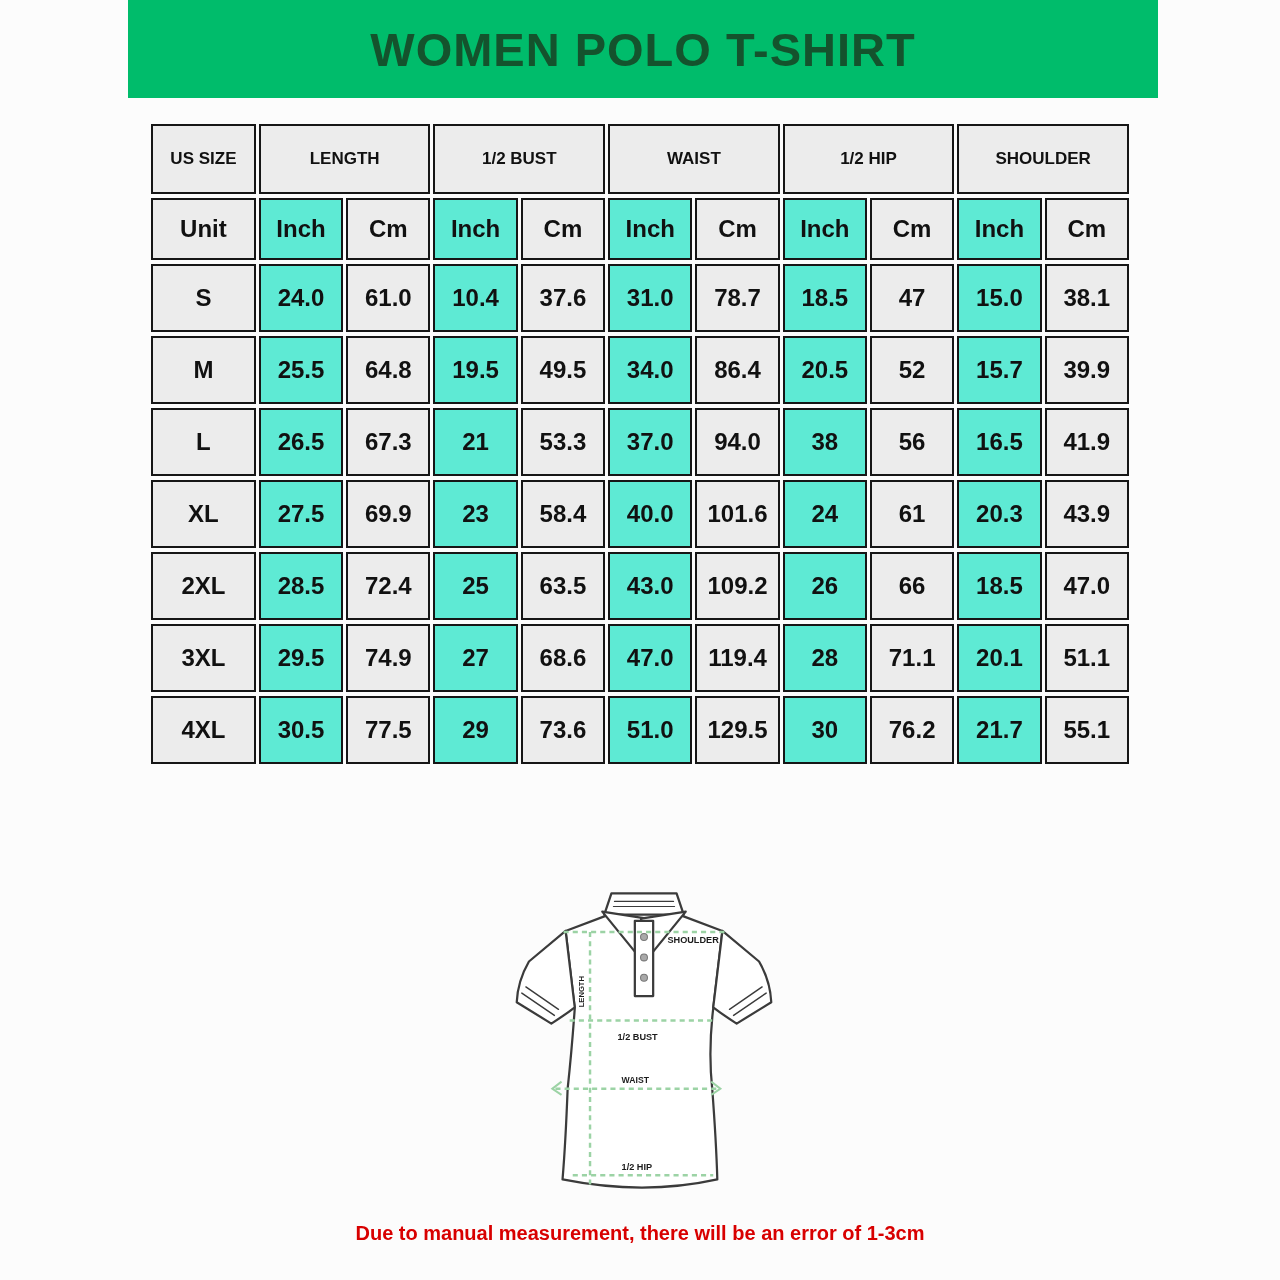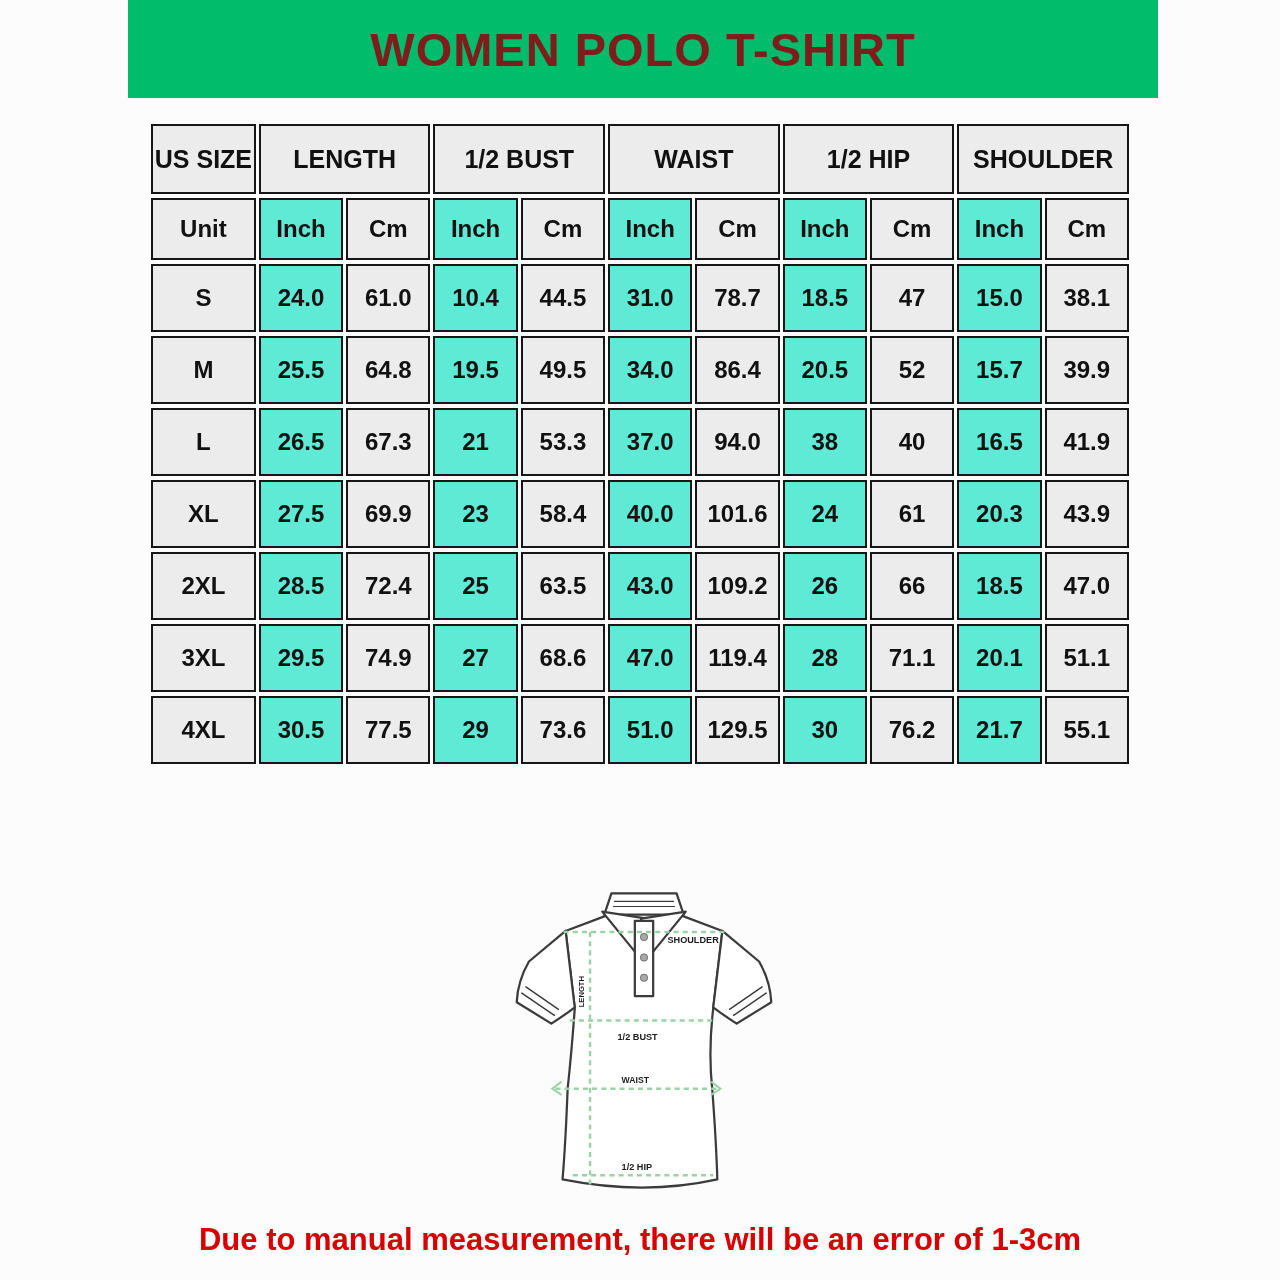--- a/index.html
+++ b/index.html
@@ -8,40 +8,40 @@
   html,body{margin:0;padding:0;}
   body{font-family:"Liberation Sans", sans-serif; background:#ffffff;}
   .page{
     position:relative; width:1280px; height:1280px; background:#fcfcfc; overflow:hidden;
   }
   .banner{
     position:absolute; left:128px; top:0; width:1030px; height:98px;
     background:var(--green); display:flex; align-items:center; justify-content:center;
   }
   .banner h1{
-    margin:0; color:#7f1d1d; font-size:47px; font-weight:bold; letter-spacing:1px;
+    margin:0; color:#14532d; font-size:47px; font-weight:bold; letter-spacing:1px;
   }
   table.size-table{
     position:absolute; left:148px; top:120px; width:984px;
     border-collapse:separate; border-spacing:3px 4px; table-layout:fixed;
   }
   .cell{
     border:2px solid var(--ink); text-align:center; vertical-align:middle;
     font-weight:bold; color:#111; font-size:24px; padding:0;
   }
   .shade{background:var(--shade);}
   .plain{background:#5eead4;}
-  thead .cell{height:66px; font-size:25px;}
+  thead .cell{height:66px; font-size:17px;}
   tr.unit-row .cell{height:58px;margin-top:8px;}
   tbody tr.data-row .cell{height:64px;}
   .diagram{position:absolute; left:476px; top:878px;}
   .diagram text{font-family:"Liberation Sans", sans-serif; font-weight:bold; fill:#1c1c1c;}
   .note{
     position:absolute; left:0; top:1222px; width:1280px; text-align:center;
-    color:var(--red); font-size:31px; font-weight:bold;
+    color:var(--red); font-size:20px; font-weight:bold;
   }
 </style>
 </head>
 <body>
 
 <div class="page">
 
   <div class="banner">
     <h1>WOMEN POLO T-SHIRT</h1>
   </div>
@@ -82,21 +82,21 @@
           <td class="cell plain">Inch</td>
           <td class="cell shade">Cm</td>
           <td class="cell plain">Inch</td>
           <td class="cell shade">Cm</td>
         </tr>
         <tr class="data-row">
           <td class="cell shade">S</td>
           <td class="cell plain">24.0</td>
           <td class="cell shade">61.0</td>
           <td class="cell plain">10.4</td>
-          <td class="cell shade">44.5</td>
+          <td class="cell shade">37.6</td>
           <td class="cell plain">31.0</td>
           <td class="cell shade">78.7</td>
           <td class="cell plain">18.5</td>
           <td class="cell shade">47</td>
           <td class="cell plain">15.0</td>
           <td class="cell shade">38.1</td>
         </tr>
         <tr class="data-row">
           <td class="cell shade">M</td>
           <td class="cell plain">25.5</td>
@@ -112,21 +112,21 @@
         </tr>
         <tr class="data-row">
           <td class="cell shade">L</td>
           <td class="cell plain">26.5</td>
           <td class="cell shade">67.3</td>
           <td class="cell plain">21</td>
           <td class="cell shade">53.3</td>
           <td class="cell plain">37.0</td>
           <td class="cell shade">94.0</td>
           <td class="cell plain">38</td>
-          <td class="cell shade">40</td>
+          <td class="cell shade">56</td>
           <td class="cell plain">16.5</td>
           <td class="cell shade">41.9</td>
         </tr>
         <tr class="data-row">
           <td class="cell shade">XL</td>
           <td class="cell plain">27.5</td>
           <td class="cell shade">69.9</td>
           <td class="cell plain">23</td>
           <td class="cell shade">58.4</td>
           <td class="cell plain">40.0</td>

